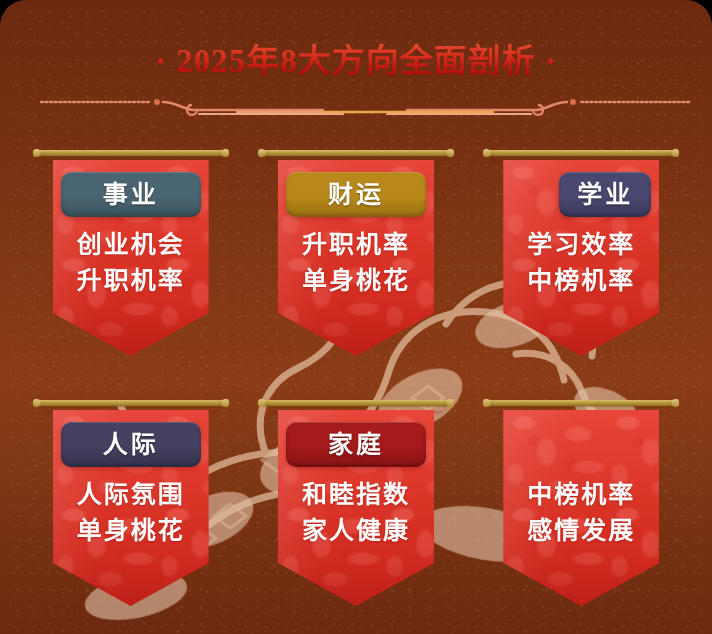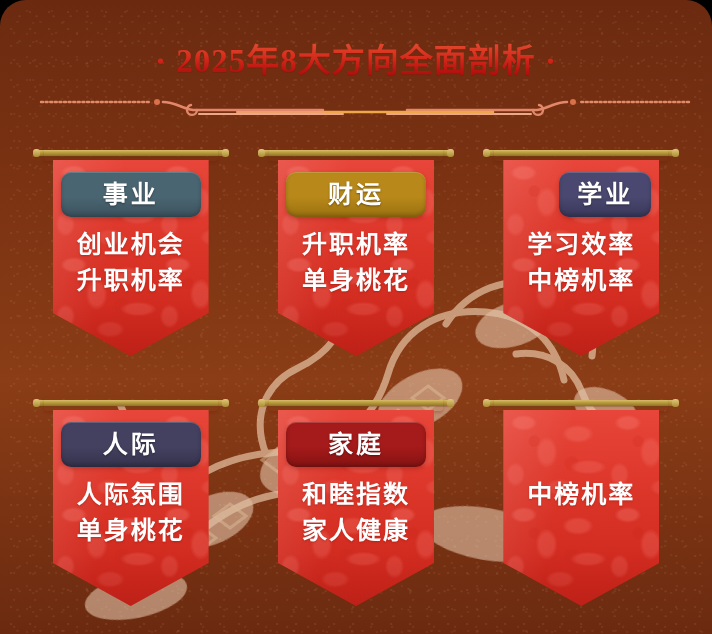--- a/index.html
+++ b/index.html
@@ -391,18 +391,19 @@
 
       <div class="banner">
         <div class="rod"></div>
         <div class="valance"></div>
         <div class="pennant">
           <div class="pennant-texture"></div>
           <div class="pennant-shade"></div>
         </div>
         <div class="lines">
           <div class="line">中榜机率</div>
+          <div class="line">感情发展</div>
         </div>
       </div>
 
     </div>
   </div>
 </div>
 
 </body></html>

